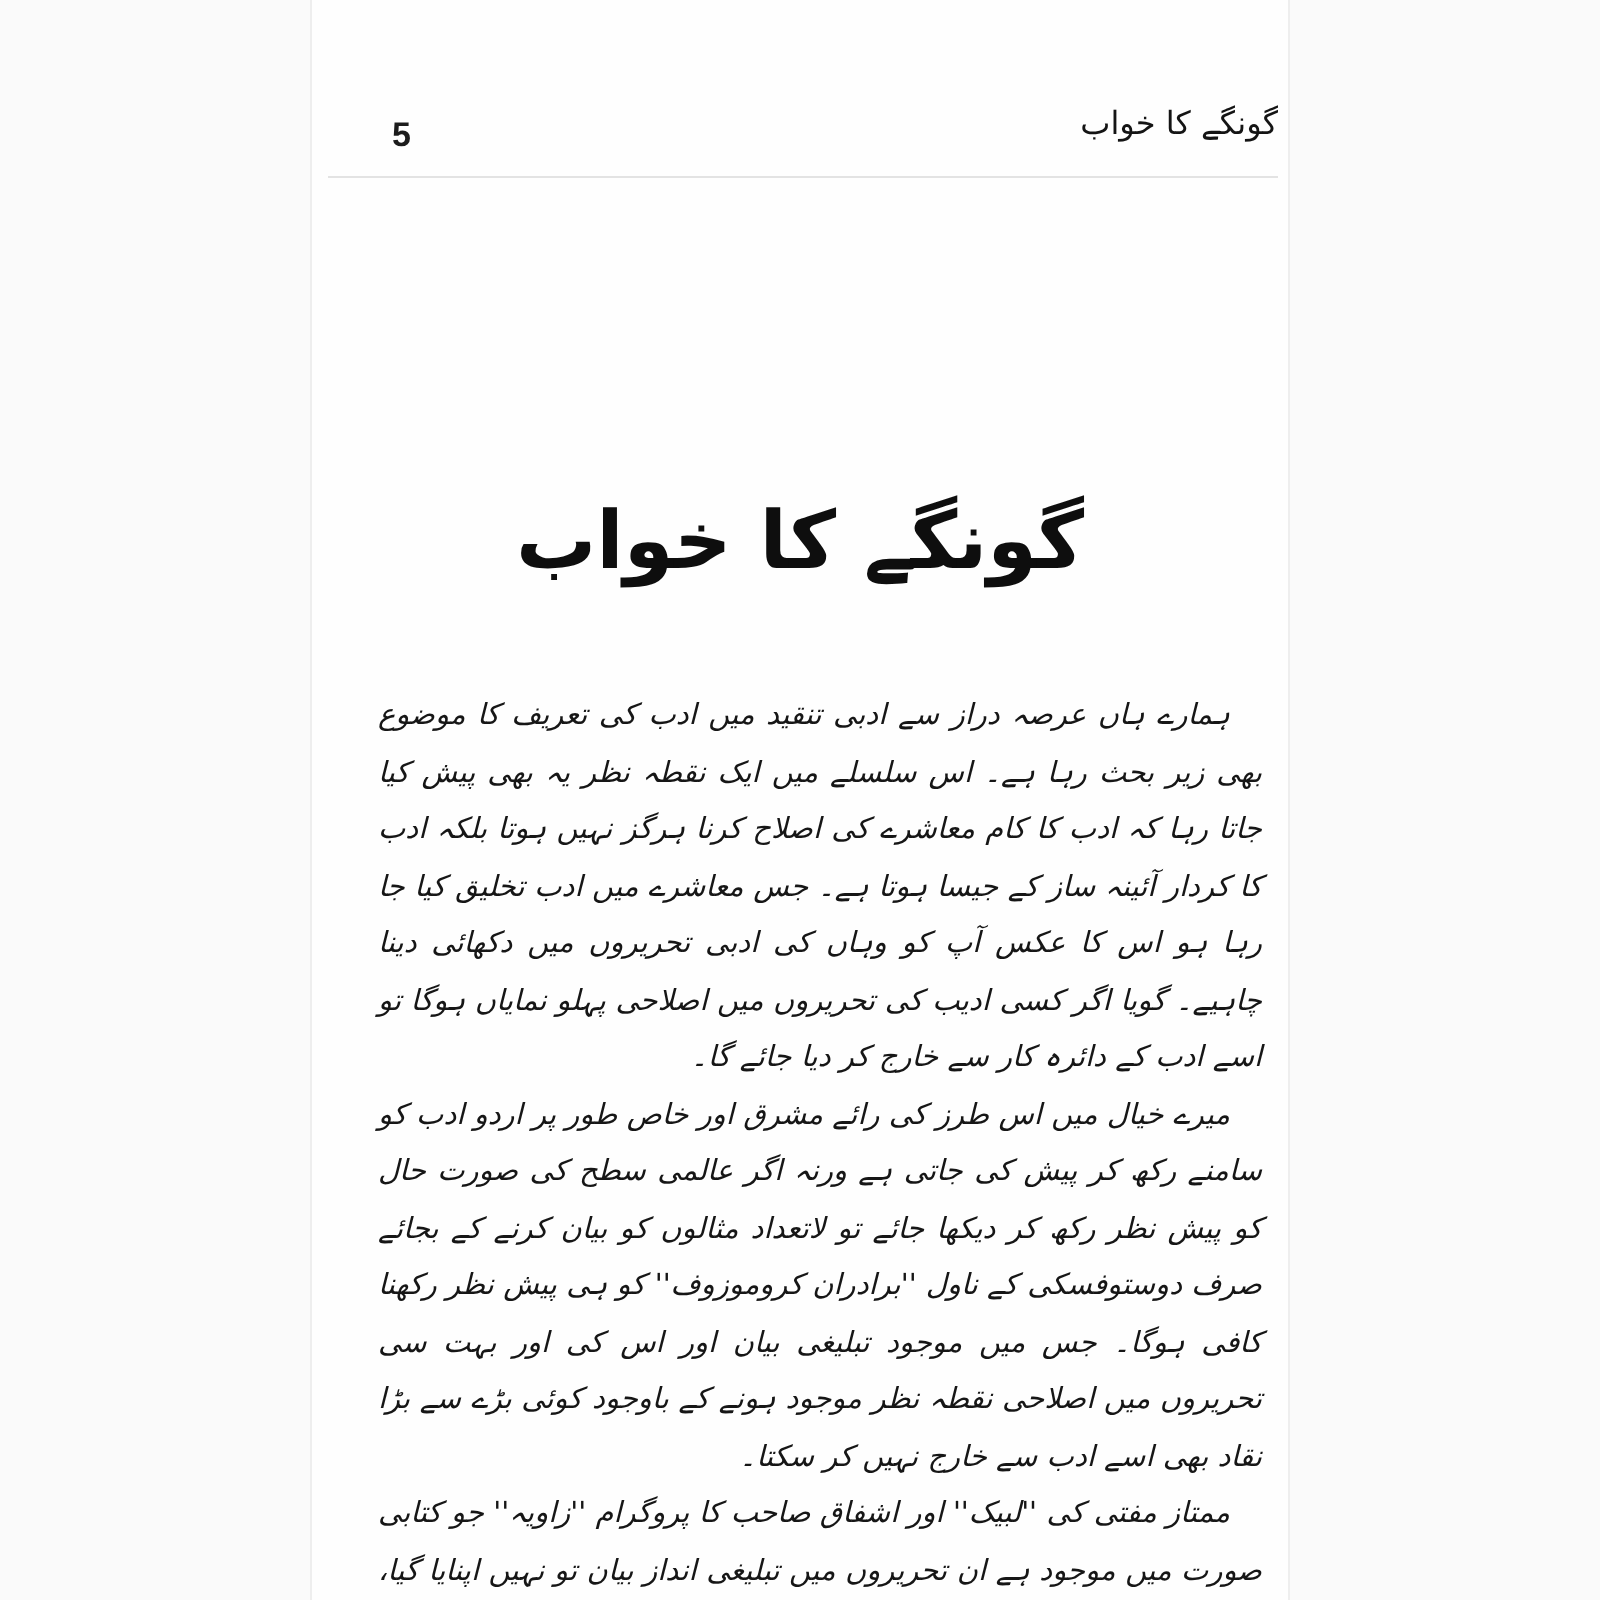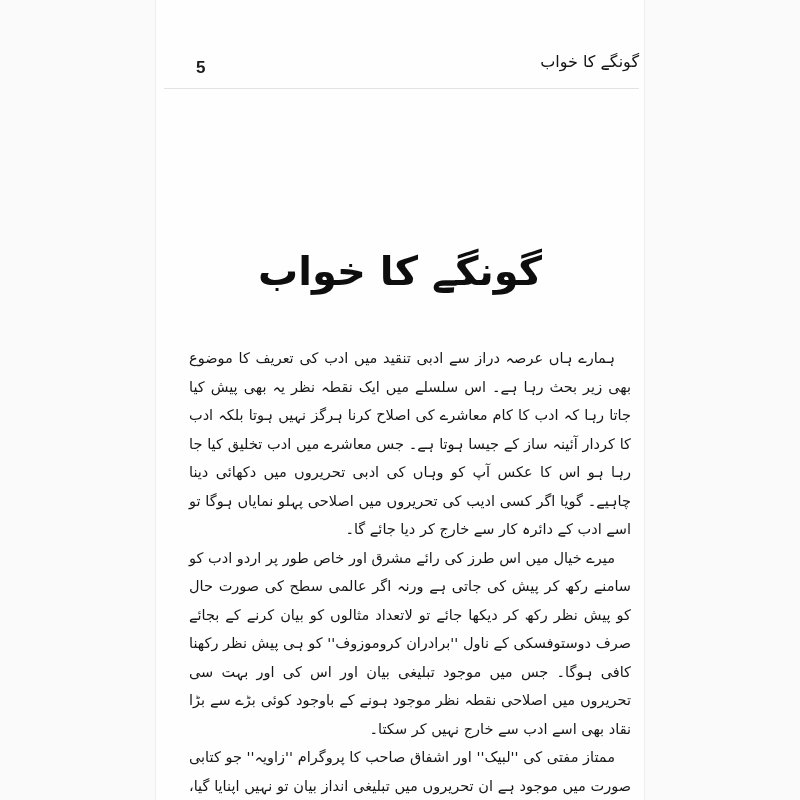--- a/index.html
+++ b/index.html
@@ -82,20 +82,21 @@
     unicode-bidi: embed;
     text-align: justify;
     font-size: 14.5px;
     line-height: 28.5px;
     color: #161616;
   }
   .body-text p {
     margin: 0;
     padding: 0;
     text-indent: 16px; 
+    font-style: italic;
   }
 </style>
 </head>
 <body>
 
 <div class="page">
 
   <div class="header">
     <span class="page-number">5</span>
     <span class="running-title">گونگے کا خواب</span>

